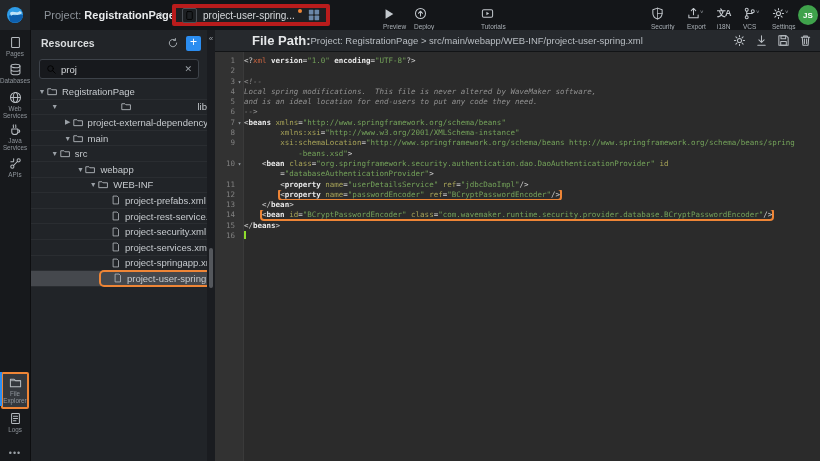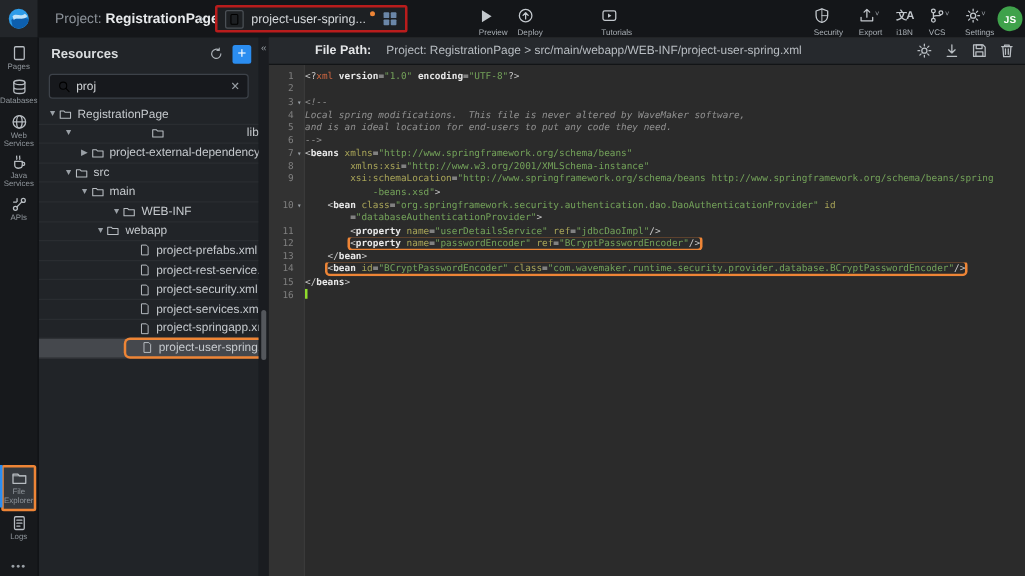--- a/index.html
+++ b/index.html
@@ -7,21 +7,21 @@
     font-family:"Liberation Sans", sans-serif; }
   .stage { position:relative; width:820px; height:461px; background:#141619; }
 
   
   .topbar { position:absolute; left:0; top:0; width:820px; height:30px; background:#141619; }
   .logo-tile { position:absolute; left:0; top:0; width:30px; height:30px; background:#23262a;
     display:flex; align-items:center; justify-content:center; }
   .proj-label { position:absolute; left:44px; top:9px; font-size:11px; color:#8d939a; }
   .proj-name { color:#e8eaec; font-weight:bold; }
   .tab-chevron { position:absolute; left:159px; top:7px; color:#9aa0a6; font-size:12px; }
-  .tab { position:absolute; left:172px; top:4px; height:22px; border:2px solid #b91c1c;
+  .tab { position:absolute; left:172px; top:4px; height:22px; border:4px solid #b91c1c;
     border-radius:2px; background:#1d2023; display:flex; align-items:center; padding:0 6px; gap:6px; }
   .tab .docbox { width:15px; height:15px; border:1px solid #4b5056; border-radius:2px;
     display:flex; align-items:center; justify-content:center; }
   .tab .tab-title { font-size:10px; color:#d6d9dc; }
   .tab .mod-dot { width:4px; height:4px; border-radius:50%; background:#ee8536; margin:-8px 0 0 -3px; }
   .tb-action { position:absolute; top:4px; width:34px; text-align:left; color:#c3c8cd; cursor:pointer; }
   .tb-action .lbl { display:block; font-size:6.5px; color:#aab0b6; margin-top:1px; }
   .tb-action .chev { font-size:6px; color:#9aa0a6; vertical-align:4px; }
   .avatar { position:absolute; left:798px; top:5px; width:20px; height:20px; border-radius:50%;
     background:#3fa24b; color:#fff; font-size:8px; font-weight:bold;
@@ -64,21 +64,21 @@
   .splitter { position:absolute; left:207px; top:30px; width:8px; height:431px; background:#1a1c20; }
   .collapse-btn { position:absolute; left:0px; top:4px; width:8px; color:#9aa0a6; font-size:8px;
     text-align:center; cursor:pointer; }
   .scroll-thumb { position:absolute; left:2px; top:218px; width:4px; height:40px;
     background:#54575c; border-radius:2px; }
 
   
   .editor { position:absolute; left:215px; top:30px; width:605px; height:431px; background:#2b2b2b; }
   .filepath-bar { height:22px; background:#26292d; border-bottom:1px solid #121416;
     display:flex; align-items:center; padding:0 8px 0 13px; }
-  .filepath-bar .fp-label { font-size:10px; font-weight:bold; color:#e4e6e8; margin-right:12px;padding-left:24px; }
+  .filepath-bar .fp-label { font-size:13px; font-weight:bold; color:#e4e6e8; margin-right:0;padding-left:24px; }
   .filepath-bar .fp-path { font-size:9.5px; color:#b9bec3; flex:1; white-space:nowrap; overflow:hidden; }
   .fp-icons { display:flex; gap:9px; color:#b9bec3; }
   .fp-icons span { cursor:pointer; display:flex; }
   .code-area { position:absolute; left:0; right:0; top:22px; bottom:0; overflow:hidden; padding-top:4px; }
   .gutter-bg { position:absolute; left:0; top:0; bottom:0; width:29px; background:#323232;
     border-right:1px solid #3a3a3a; }
   .code-row { position:relative; height:10.3px; line-height:10.3px; white-space:pre;
     font-family:"DejaVu Sans Mono", monospace; font-size:7.5px; overflow:hidden; }
   .ln { display:inline-block; width:20px; text-align:right; color:#808080; }
   .fold { display:inline-block; width:9px; font-size:6px; color:#9aa0a6; text-align:center; }
@@ -294,55 +294,55 @@
         </div>
         <div class="tree-row" style="padding-left: 31.6px;">
           <span class="tree-caret">▶</span>
           <span class="tree-ico">
             <svg width="11" height="11" viewBox="0 0 14 14" fill="none" stroke="currentColor" stroke-width="1.1" stroke-linecap="round" stroke-linejoin="round">
               <path d="M1.5,3.5 H5 L6.3,4.8 H12 V11 H1.5 Z"></path>
             </svg>
           </span>
           <span>project-external-dependency-jars</span>
         </div>
+        <div class="tree-row" style="padding-left: 31.6px;">
+          <span class="tree-caret">▼</span>
+          <span class="tree-ico">
+            <svg width="11" height="11" viewBox="0 0 14 14" fill="none" stroke="currentColor" stroke-width="1.1" stroke-linecap="round" stroke-linejoin="round">
+              <path d="M1.5,3.5 H5 L6.3,4.8 H12 V11 H1.5 Z"></path>
+            </svg>
+          </span>
+          <span>main</span>
+        </div>
         <div class="tree-row" style="padding-left: 18.8px;">
           <span class="tree-caret">▼</span>
           <span class="tree-ico">
             <svg width="11" height="11" viewBox="0 0 14 14" fill="none" stroke="currentColor" stroke-width="1.1" stroke-linecap="round" stroke-linejoin="round">
               <path d="M1.5,3.5 H5 L6.3,4.8 H12 V11 H1.5 Z"></path>
             </svg>
           </span>
           <span>src</span>
         </div>
-        <div class="tree-row" style="padding-left: 31.6px;">
-          <span class="tree-caret">▼</span>
-          <span class="tree-ico">
-            <svg width="11" height="11" viewBox="0 0 14 14" fill="none" stroke="currentColor" stroke-width="1.1" stroke-linecap="round" stroke-linejoin="round">
-              <path d="M1.5,3.5 H5 L6.3,4.8 H12 V11 H1.5 Z"></path>
-            </svg>
-          </span>
-          <span>main</span>
+        <div class="tree-row" style="padding-left: 44.4px;">
+          <span class="tree-caret">▼</span>
+          <span class="tree-ico">
+            <svg width="11" height="11" viewBox="0 0 14 14" fill="none" stroke="currentColor" stroke-width="1.1" stroke-linecap="round" stroke-linejoin="round">
+              <path d="M1.5,3.5 H5 L6.3,4.8 H12 V11 H1.5 Z"></path>
+            </svg>
+          </span>
+          <span>webapp</span>
         </div>
         <div class="tree-row" style="padding-left: 57.2px;">
           <span class="tree-caret">▼</span>
           <span class="tree-ico">
             <svg width="11" height="11" viewBox="0 0 14 14" fill="none" stroke="currentColor" stroke-width="1.1" stroke-linecap="round" stroke-linejoin="round">
               <path d="M1.5,3.5 H5 L6.3,4.8 H12 V11 H1.5 Z"></path>
             </svg>
           </span>
           <span>WEB-INF</span>
-        </div>
-        <div class="tree-row" style="padding-left: 44.4px;">
-          <span class="tree-caret">▼</span>
-          <span class="tree-ico">
-            <svg width="11" height="11" viewBox="0 0 14 14" fill="none" stroke="currentColor" stroke-width="1.1" stroke-linecap="round" stroke-linejoin="round">
-              <path d="M1.5,3.5 H5 L6.3,4.8 H12 V11 H1.5 Z"></path>
-            </svg>
-          </span>
-          <span>webapp</span>
         </div>
         <div class="tree-row" style="padding-left: 70px; text-align: right;">
           <span class="tree-caret"></span>
           <span class="tree-ico">
             <svg width="10" height="10" viewBox="0 0 14 14" fill="none" stroke="currentColor" stroke-width="1.1" stroke-linecap="round" stroke-linejoin="round">
               <path d="M3.5,1.5 H8.5 L10.5,3.5 V12.5 H3.5 Z"></path>
             </svg>
           </span>
           <span>project-prefabs.xml</span>
         </div>

